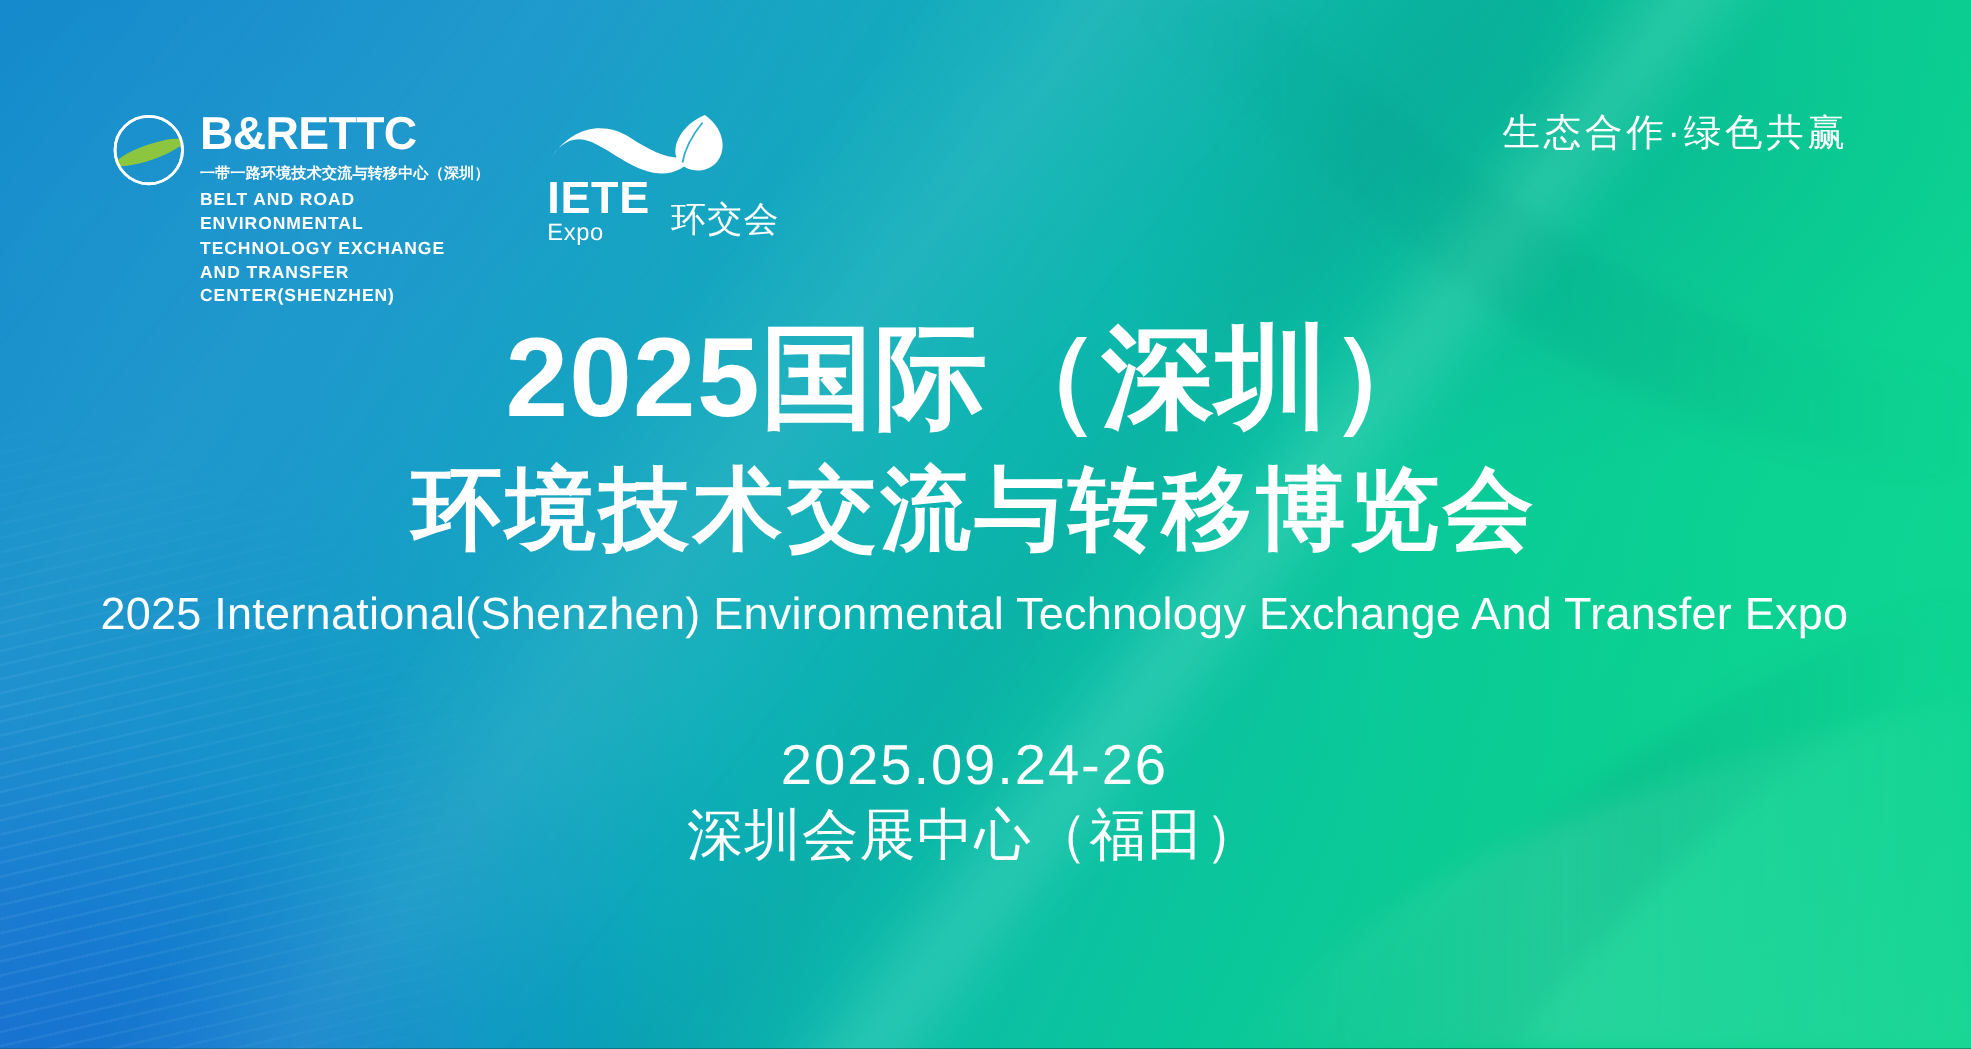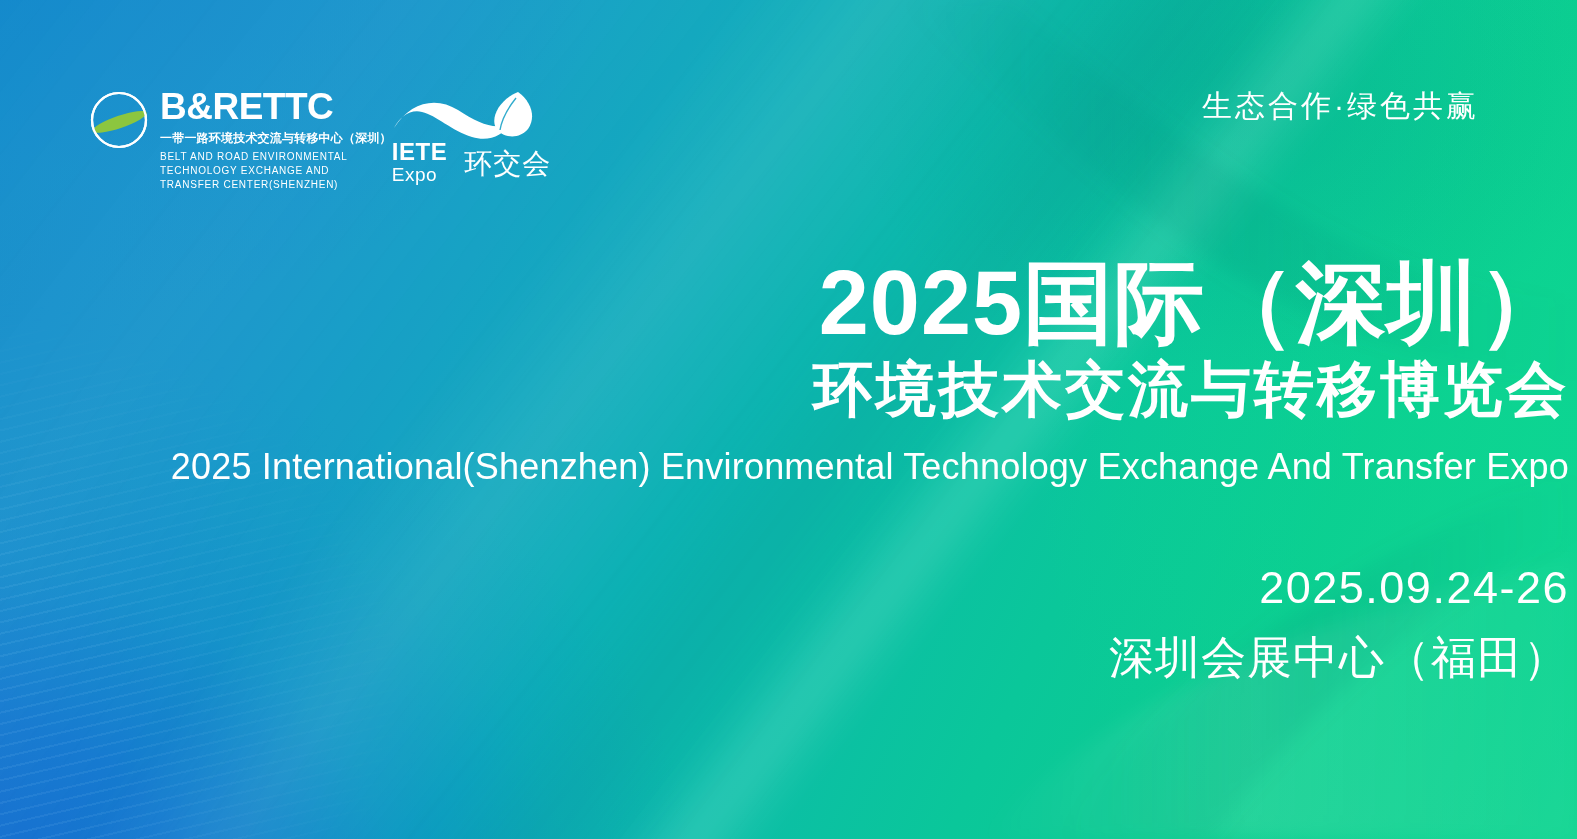--- a/index.html
+++ b/index.html
@@ -147,20 +147,21 @@
   
   .bg-curves{position:absolute;inset:0;}
   .bg-curves svg{width:100%;height:100%;display:block;}
 
   
   .logo-row{
     position:absolute;
     left:88px; top:88px;
     display:flex;
     align-items:flex-start;
+    gap:46px;
     z-index:5;
   }
 
   
   .brettc{display:flex;align-items:flex-start;gap:10px;}
   .brettc-mark{width:62px;height:62px;flex:0 0 62px;margin-top:1px;}
   .brettc-text{display:flex;flex-direction:column;}
   .brettc-word{
     color:#fff;
     font-size:37px;
@@ -172,35 +173,35 @@
   .brettc-cn{
     color:#fff;
     font-size:12px;
     font-weight:700;
     letter-spacing:0.2px;
     margin-top:5px;
     white-space:nowrap;
   }
   .brettc-en{
     color:#fff;
-    font-size:10px;
-    font-weight:400;
+    font-size:14px;
+    font-weight:700;
     letter-spacing:0.75px;
     line-height:1.38;
     margin-top:3px;
     max-width:200px;
   }
 
   
   .iete{display:flex;flex-direction:column;align-items:flex-start;margin-top:2px;}
   .iete-mark{width:152px;height:52px;}
   .iete-text{display:flex;align-items:baseline;margin-top:-2px;}
   .iete-stack{display:flex;flex-direction:column;}
   .iete-iete{
-    color:#fff;font-size:24px;font-weight:700;line-height:1.0;letter-spacing:0.5px;
+    color:#fff;font-size:36px;font-weight:700;line-height:1.0;letter-spacing:0.5px;
   }
   .iete-expo{
     color:#fff;font-size:19px;font-weight:400;line-height:1.12;letter-spacing:0.5px;
   }
   .iete-cn{
     color:#fff;font-size:28px;font-weight:500;margin-left:17px;align-self:flex-end;
     padding-bottom:2px;letter-spacing:1px;
   }
 
   
@@ -211,39 +212,39 @@
     font-size:30px;
     font-weight:400;
     letter-spacing:3px;
     white-space:nowrap;
     z-index:5;
   }
 
   
   .main{
     position:absolute;
-    left:0; right:8px;
+    left:0; right:18px;
     top:258px;
-    text-align:right;
+    text-align:center;
     z-index:5;
   }
   .title-line{
     color:#fff;
     font-weight:700;
     line-height:1.0;
     white-space:nowrap;
   }
   .title-1{
     font-size:90px;
     letter-spacing:1px;
   }
   .title-2{
-    font-size:60px;
+    font-size:72px;
     letter-spacing:3px;
-    margin-top:12px;
+    margin-top:24px;
   }
   .subtitle-en{
     color:#fff;
     font-size:36px;
     font-weight:400;
     letter-spacing:0.2px;
     margin-top:26px;
     white-space:nowrap;
   }
   .date{
@@ -252,21 +253,20 @@
     font-weight:400;
     letter-spacing:1.5px;
     margin-top:74px;
     white-space:nowrap;
   }
   .venue{
     color:#fff;
     font-size:45px;
     font-weight:400;
     letter-spacing:1px;
-    margin-top:14px;
     white-space:nowrap;
   }
 </style>
 </head>
 <body>
 
 <div id="banner">
 
   <div class="bg-layer bg-blue-pool"></div>
   <div class="bg-layer bg-blue-top"></div>

